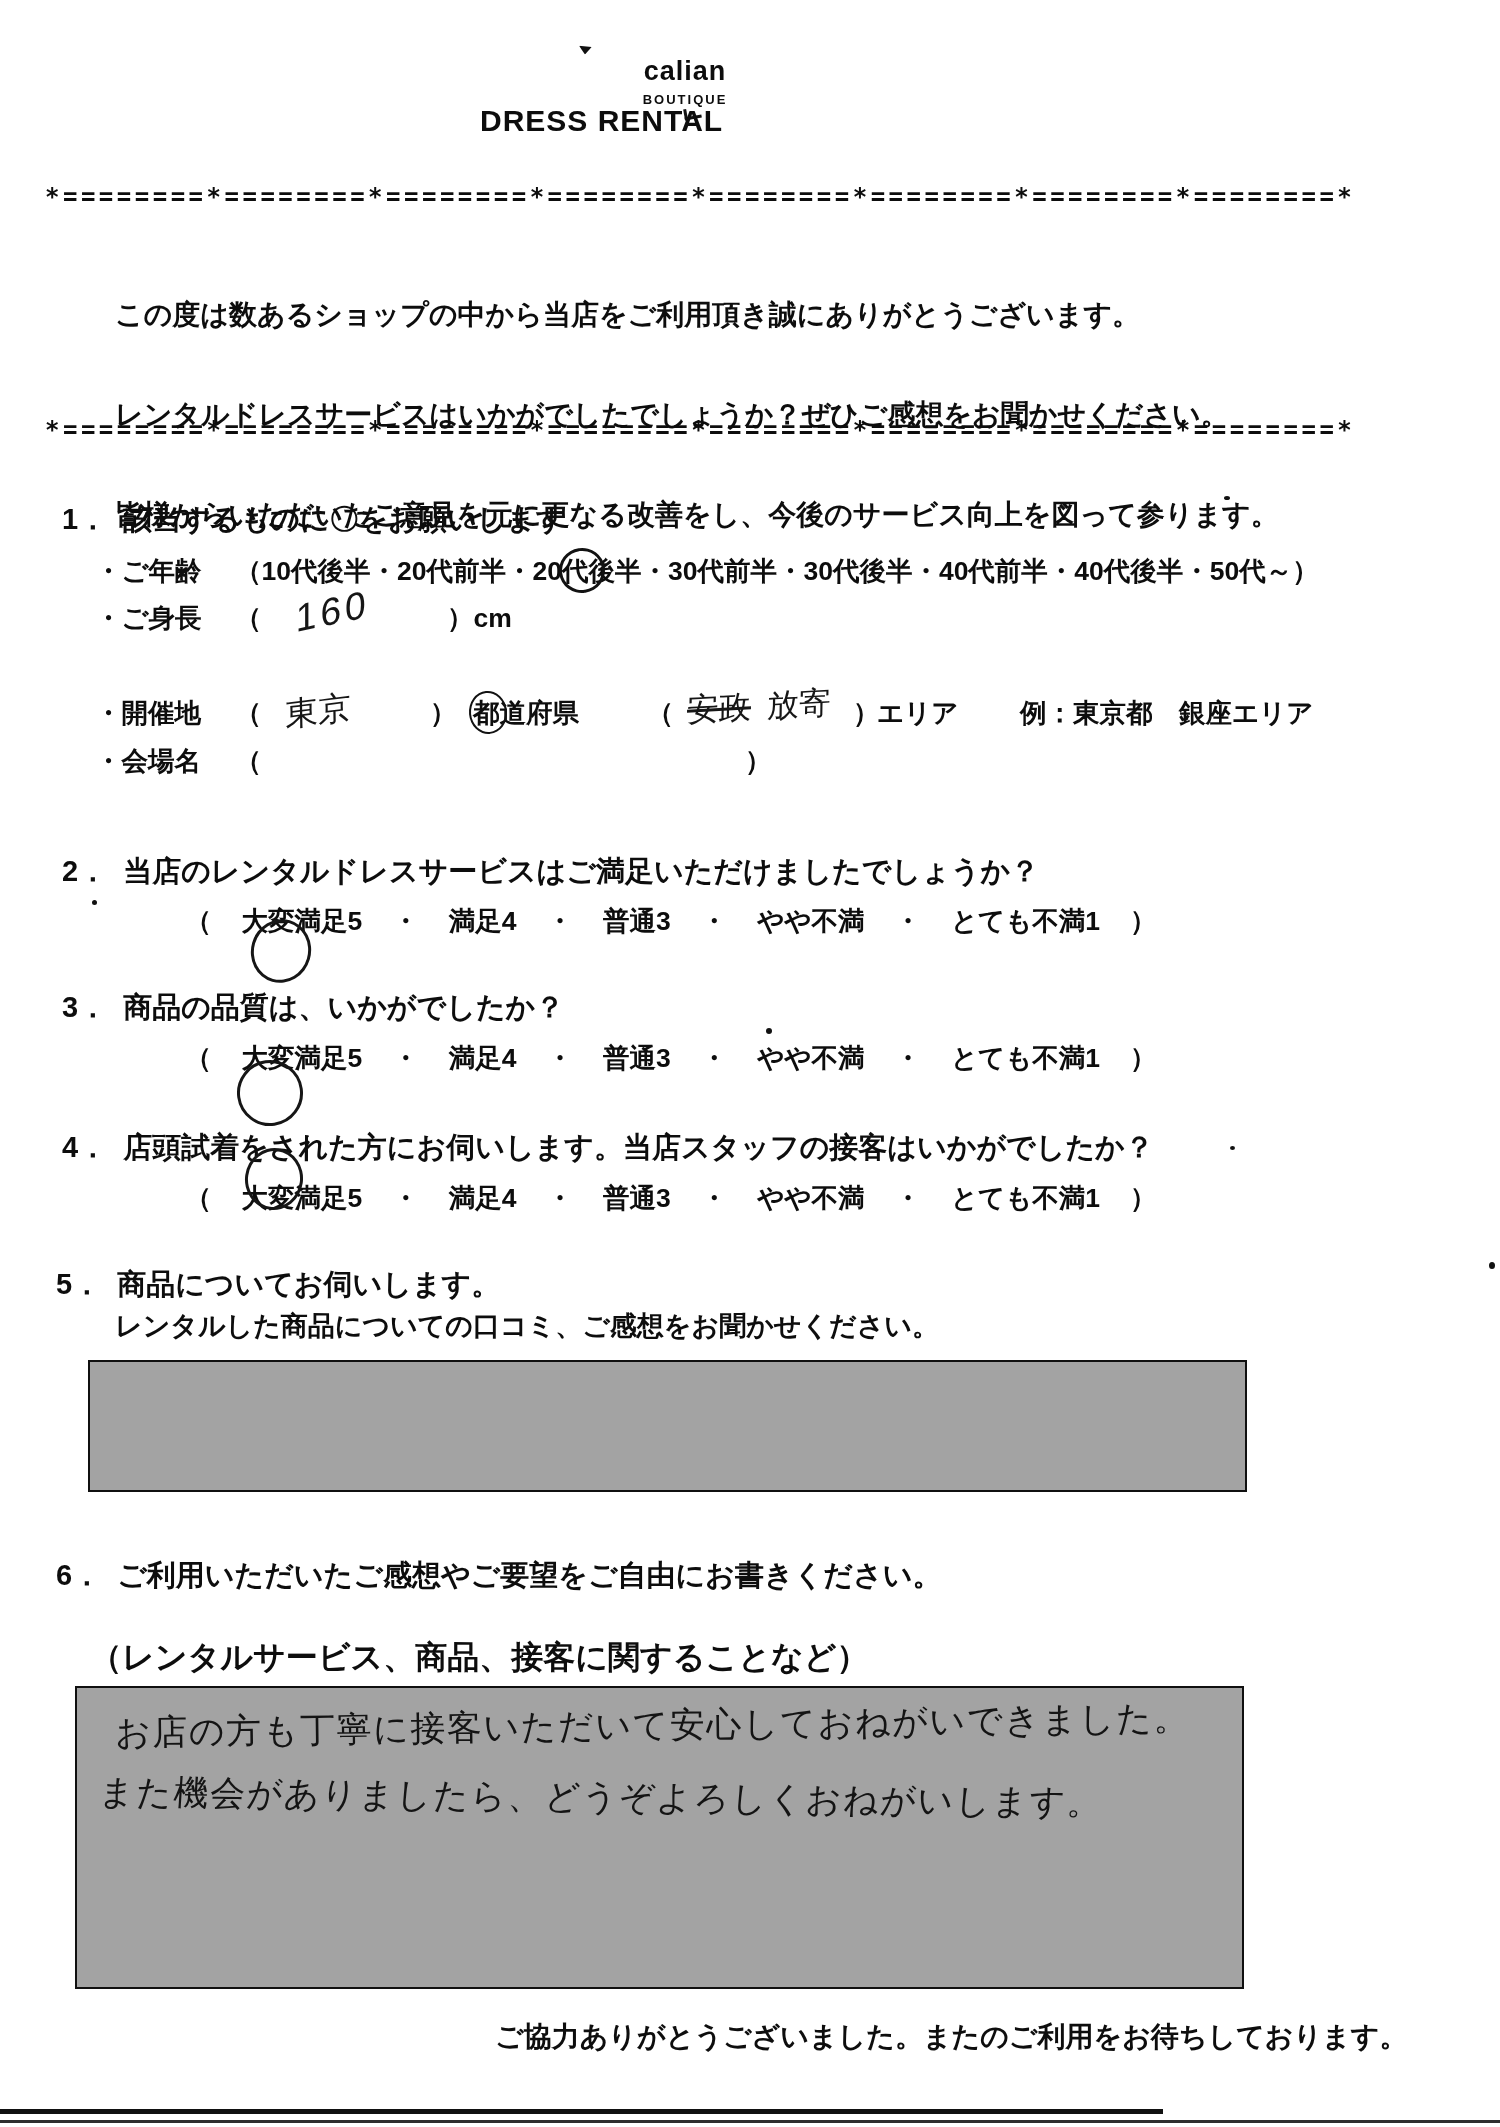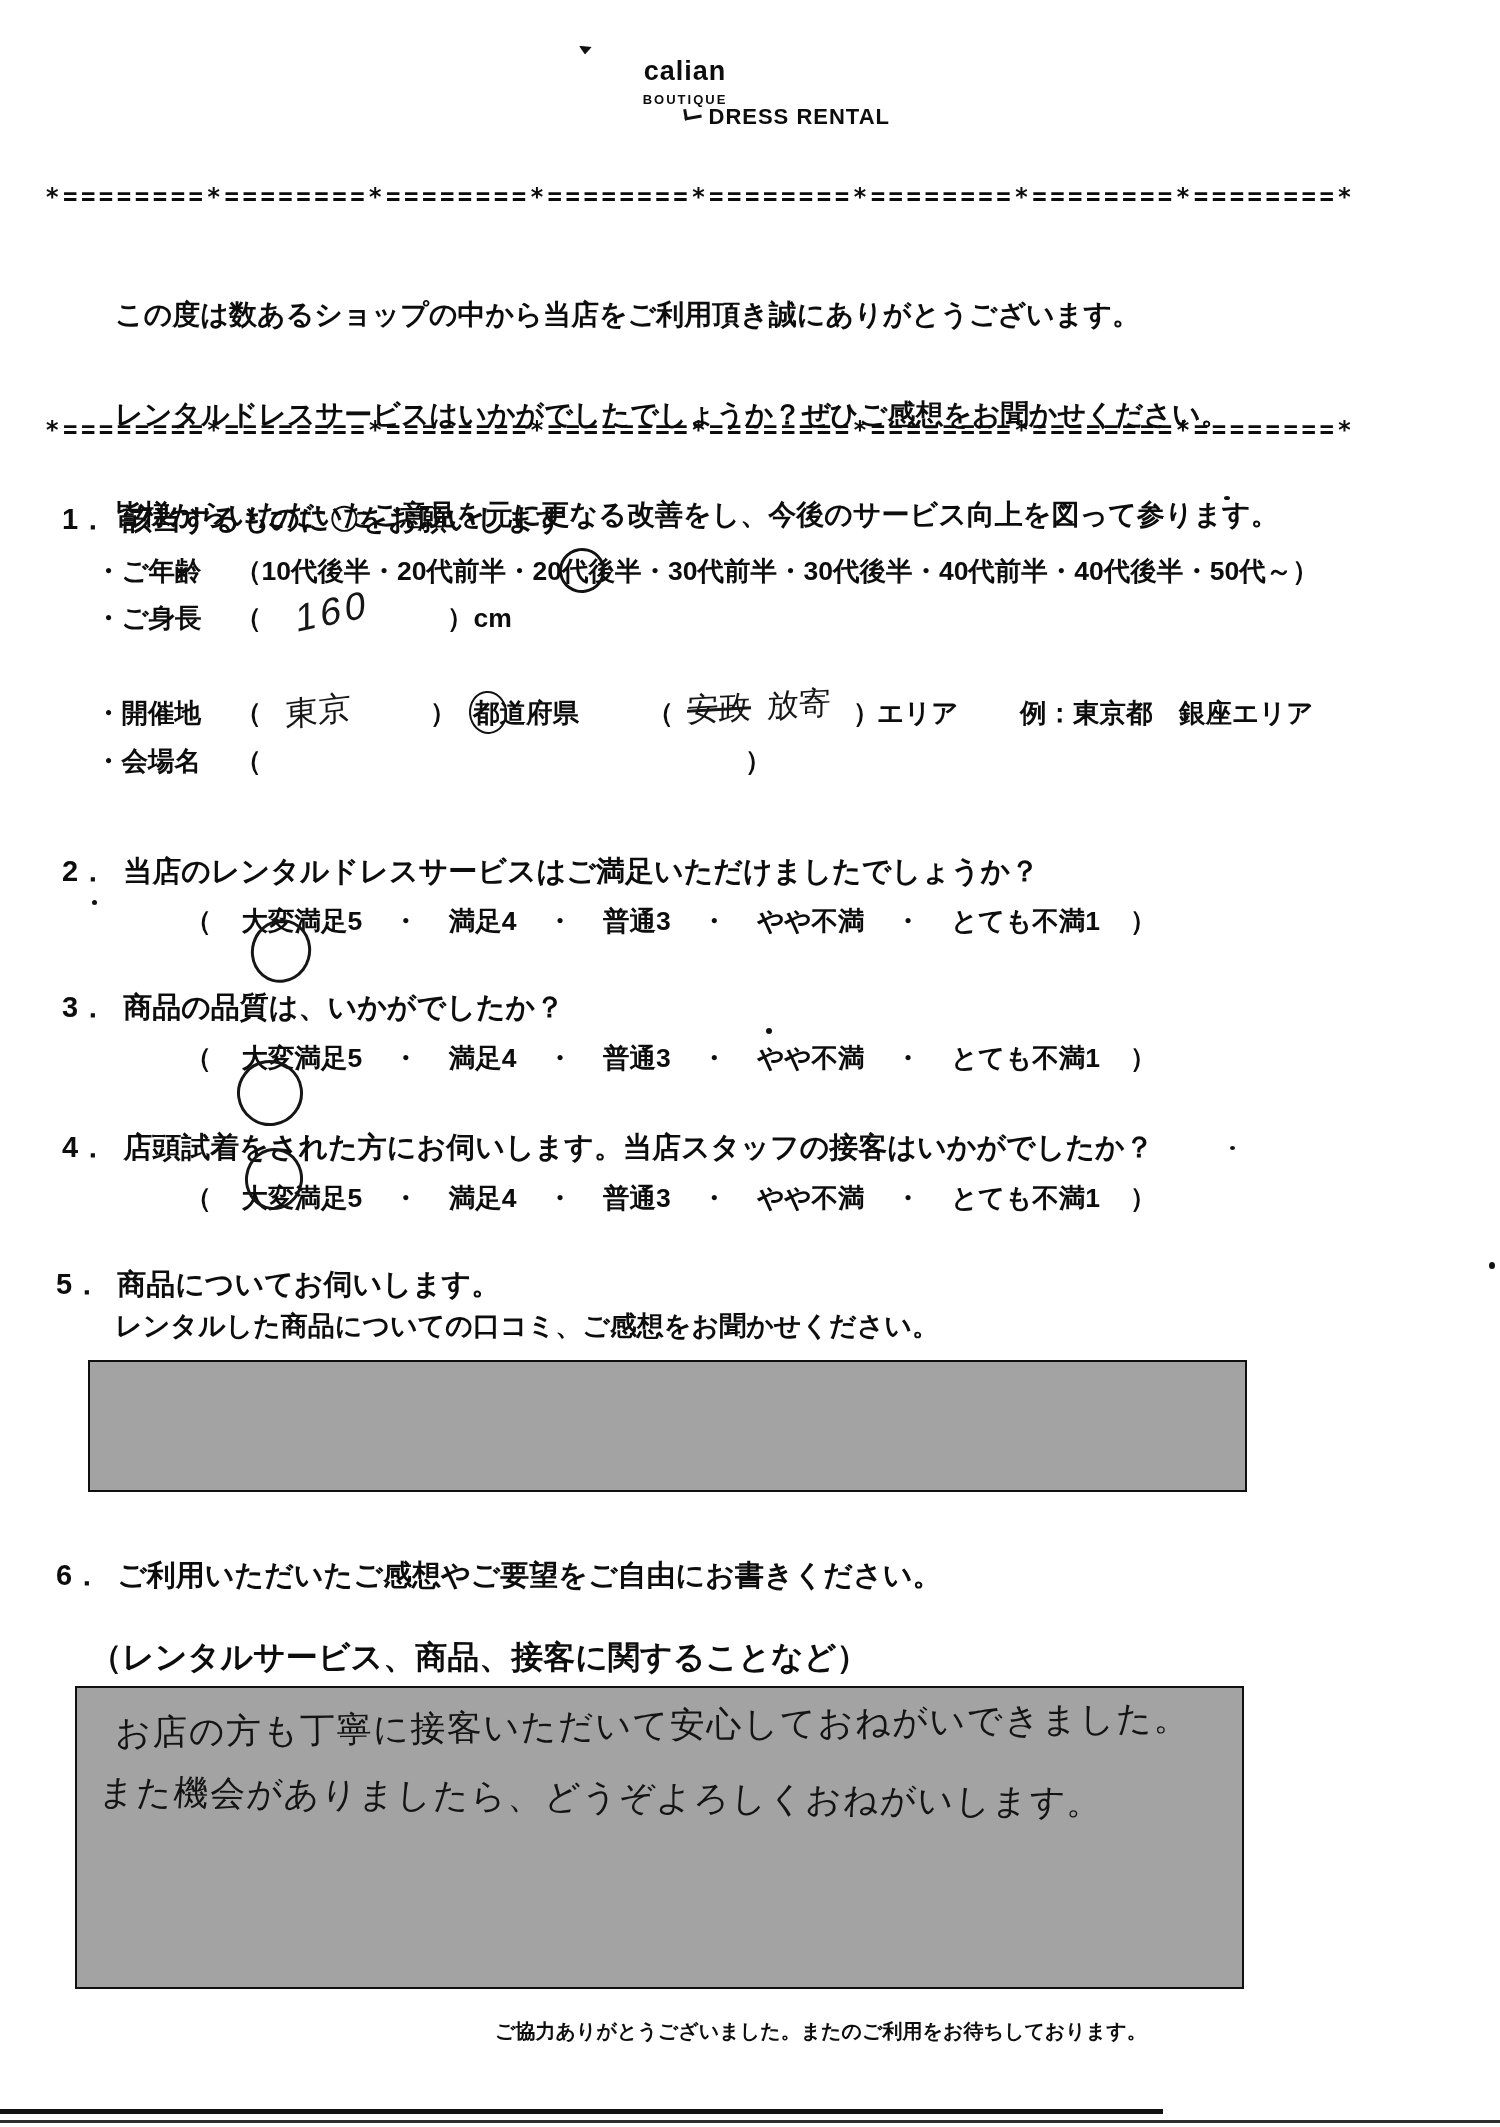--- a/index.html
+++ b/index.html
@@ -5,21 +5,21 @@
   html,body{margin:0;padding:0;background:#e8e8e8;}
   .page{
     position:relative;width:1500px;height:2127px;background:#ffffff;
     font-family:"Liberation Sans","DejaVu Sans",sans-serif;color:#0d0d0d;
     overflow:hidden;margin:0 auto;
   }
   .abs{position:absolute;white-space:nowrap;}
   
   .brand{left:560px;top:56px;width:250px;text-align:center;font-size:27px;font-weight:800;letter-spacing:1px;}
   .brand-sub{left:560px;top:92px;width:250px;text-align:center;font-size:13px;font-weight:700;letter-spacing:2px;}
-  .doc-title{left:480px;top:104px;width:410px;text-align:right;font-size:22px;font-weight:700;letter-spacing:1px;}
+  .doc-title{left:480px;top:104px;width:410px;text-align:left;font-size:30px;font-weight:700;letter-spacing:1px;}
   
   .sep{left:45px;width:1322px;overflow:hidden;font-family:"DejaVu Sans Mono","Liberation Mono",monospace;
        font-size:24px;font-weight:700;letter-spacing:3.5px;}
   
   .intro{left:115px;top:240px;font-size:28px;font-weight:700;line-height:50px;white-space:pre-line;}
   
   .qhead{font-size:29px;font-weight:700;}
   .qnum{display:inline-block;margin-right:16px;}
   .row{font-size:26.5px;font-weight:600;}
   .lbl{display:inline-block;width:140px;}
@@ -38,21 +38,21 @@
   .hw-160{font-size:38px;font-weight:400;transform:rotate(-12deg) skewX(-12deg);letter-spacing:4px;}
   .hw-tokyo{font-size:33px;transform:rotate(-7deg) skewX(-6deg);}
   .hw-area{font-size:32px;transform:rotate(-3deg) skewX(-4deg);}
   .strike{text-decoration:line-through;text-decoration-thickness:3px;}
   .hw-comment{font-size:35px;font-weight:400;letter-spacing:1.5px;color:#141414;}
   
   .fbox{position:absolute;border:2.5px solid #101010;background:#a3a3a3;}
   
   .dot{position:absolute;background:#111;border-radius:50%;}
   .artifact{position:absolute;background:#111;}
-  .foot{font-size:20px;font-weight:600;}
+  .foot{font-size:28px;font-weight:600;}
 </style>
 </head>
 <body>
 
 <div class="page">
 
   <div class="artifact" style="left:580px;top:44px;width:12px;height:10px;clip-path:polygon(0 0,100% 45%,30% 100%);transform:rotate(-15deg);"></div>
   <div class="artifact" style="left:684px;top:108px;width:14px;height:8px;background:none;border-left:3px solid #111;border-bottom:3px solid #111;transform:rotate(-10deg);"></div>
 
   <div class="abs brand">calian</div>

